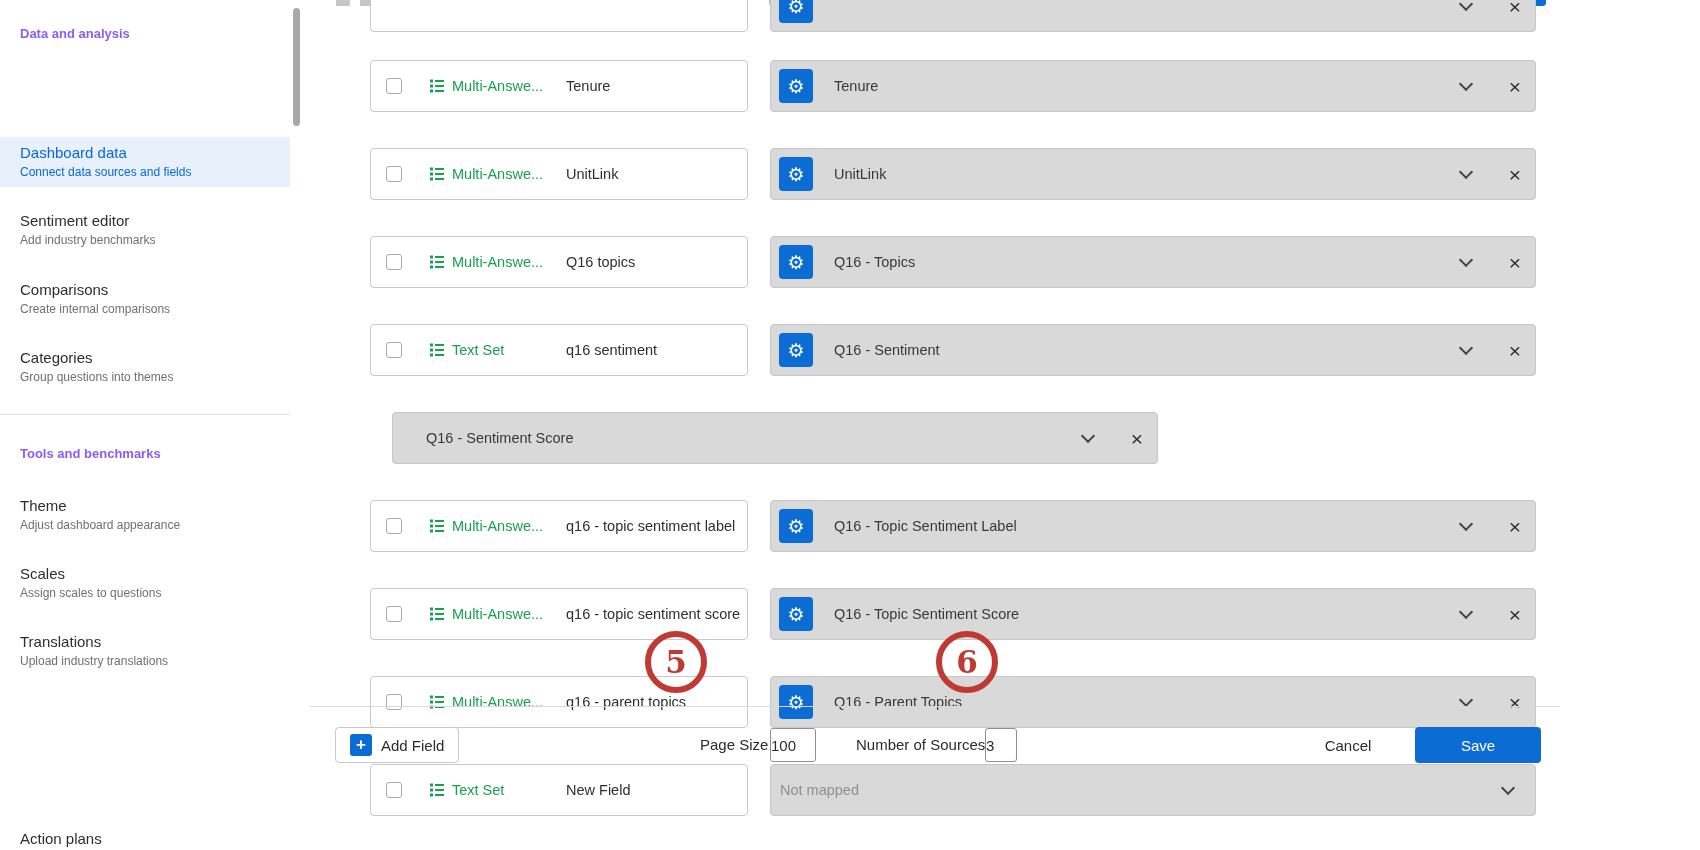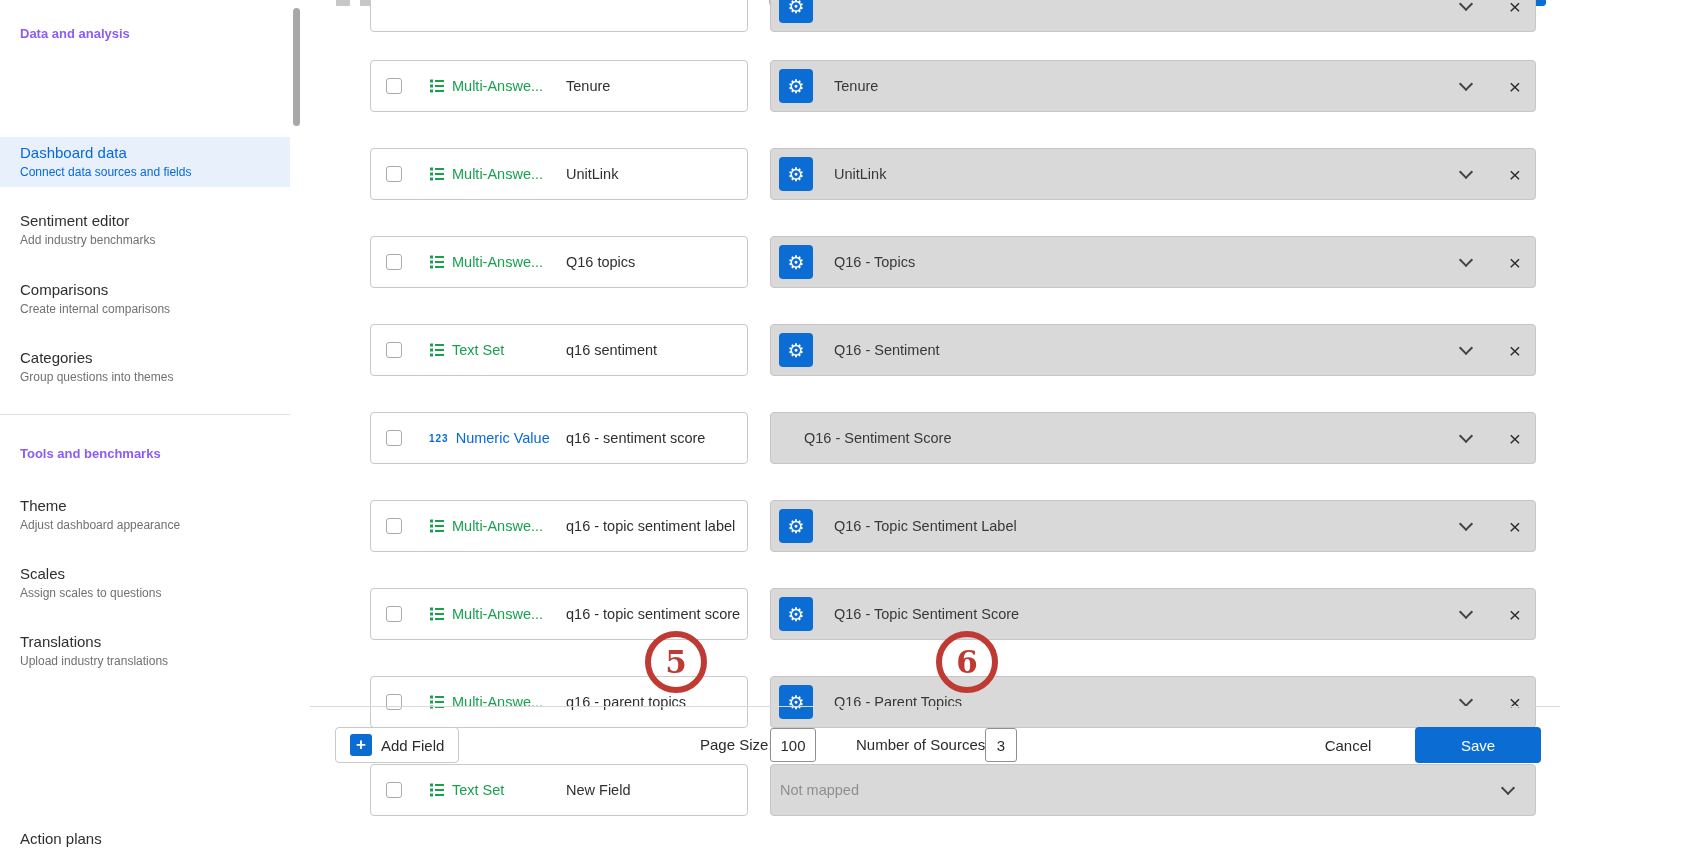--- a/index.html
+++ b/index.html
@@ -47,21 +47,21 @@
   
   .partial-left { position:absolute; left:370px; top:-20px; width:378px; height:52px; background:#fff; border:1px solid #c9c9c9; border-radius:4px; }
   .partial-right { position:absolute; left:770px; top:-20px; width:766px; height:52px; background:#d9d9d9; border:1px solid #c6c6c6; border-radius:4px; display:flex; align-items:center; }
 
   
   .footer-divider { position:absolute; left:310px; top:706px; width:1250px; height:1px; background:#d8d8d8; }
   .add-field { position:absolute; left:335px; top:727px; height:36px; padding:0 14px; display:flex; align-items:center; gap:9px; background:#fff; border:1px solid #c9c9c9; border-radius:4px; cursor:pointer; font-family:inherit; }
   .plus-sq { width:22px; height:22px; background:#0b6cd4; border-radius:3px; color:#fff; font-size:17px; line-height:21px; text-align:center; font-weight:bold; }
   .af-label { font-size:15px; color:#2b2b2b; }
   .f-label { position:absolute; top:727px; height:36px; line-height:36px; font-size:15px; color:#2b2b2b; }
-  .f-input { position:absolute; top:728px; height:34px; border:1px solid #8f8f8f; border-radius:3px; font-size:15px; text-align:center; font-family:inherit; color:#2b2b2b; background:#fff; }
+  .f-input { position:absolute; top:728px; height:34px; border:1px solid #8f8f8f; border-radius:3px; font-size:15px; text-align:left; font-family:inherit; color:#2b2b2b; background:#fff; }
   .cancel-btn { position:absolute; left:1312px; top:727px; width:72px; height:36px; background:none; border:none; font-size:15px; color:#2b2b2b; cursor:pointer; font-family:inherit; }
   .save-btn { position:absolute; left:1415px; top:727px; width:126px; height:36px; background:#0b6cd4; border:none; border-radius:4px; font-size:15px; color:#fff; cursor:pointer; font-family:inherit; }
 
   
   .ann { position:absolute; width:62px; height:62px; border:6px solid #bf3a32; border-radius:50%; display:flex; align-items:center; justify-content:center; font-family:"DejaVu Serif",serif; font-size:31px; font-weight:bold; color:#bf3a32; pointer-events:none; }
 </style>
 </head>
 <body>
 
 <div class="page">
@@ -229,28 +229,20 @@
       <div class="gap"></div>
       <div class="right-card">
         <button class="gear">⚙</button>
         <span class="mapped">Q16 - Sentiment</span>
         <span class="chev"></span>
         <button class="closex">×</button>
       </div>
     </div>
 
     <div class="frow">
-      <div class="left-card">
-        <span class="checkbox"></span>
-        <span class="type-wrap">
-          <span class="num-icon">123</span>
-          <span class="type-label blue">Numeric Value</span>
-        </span>
-        <span class="fname">q16 - sentiment score</span>
-      </div>
       <div class="gap"></div>
       <div class="right-card">
         <span class="mapped no-gear">Q16 - Sentiment Score</span>
         <span class="chev"></span>
         <button class="closex">×</button>
       </div>
     </div>
 
     <div class="frow">
       <div class="left-card">

